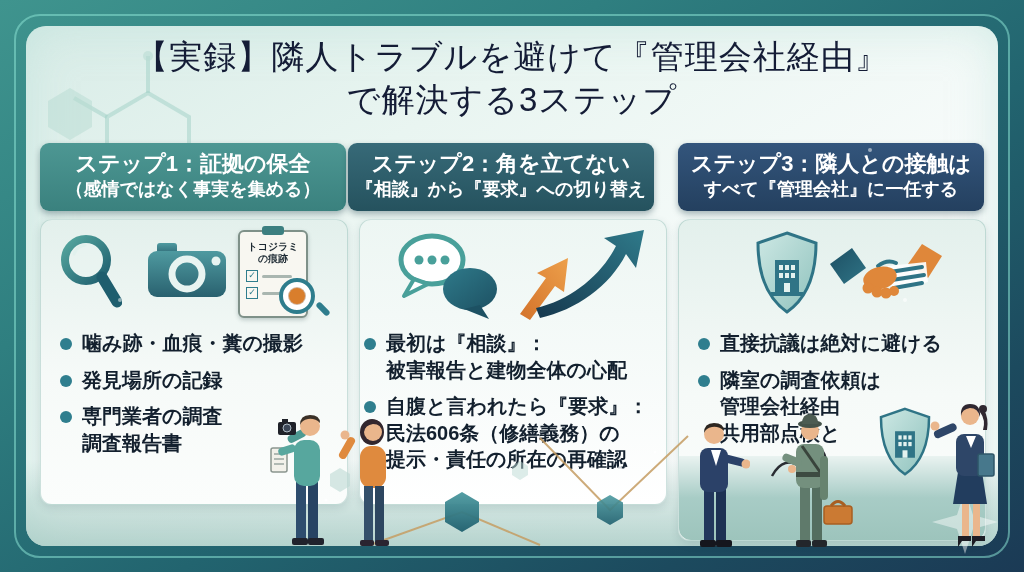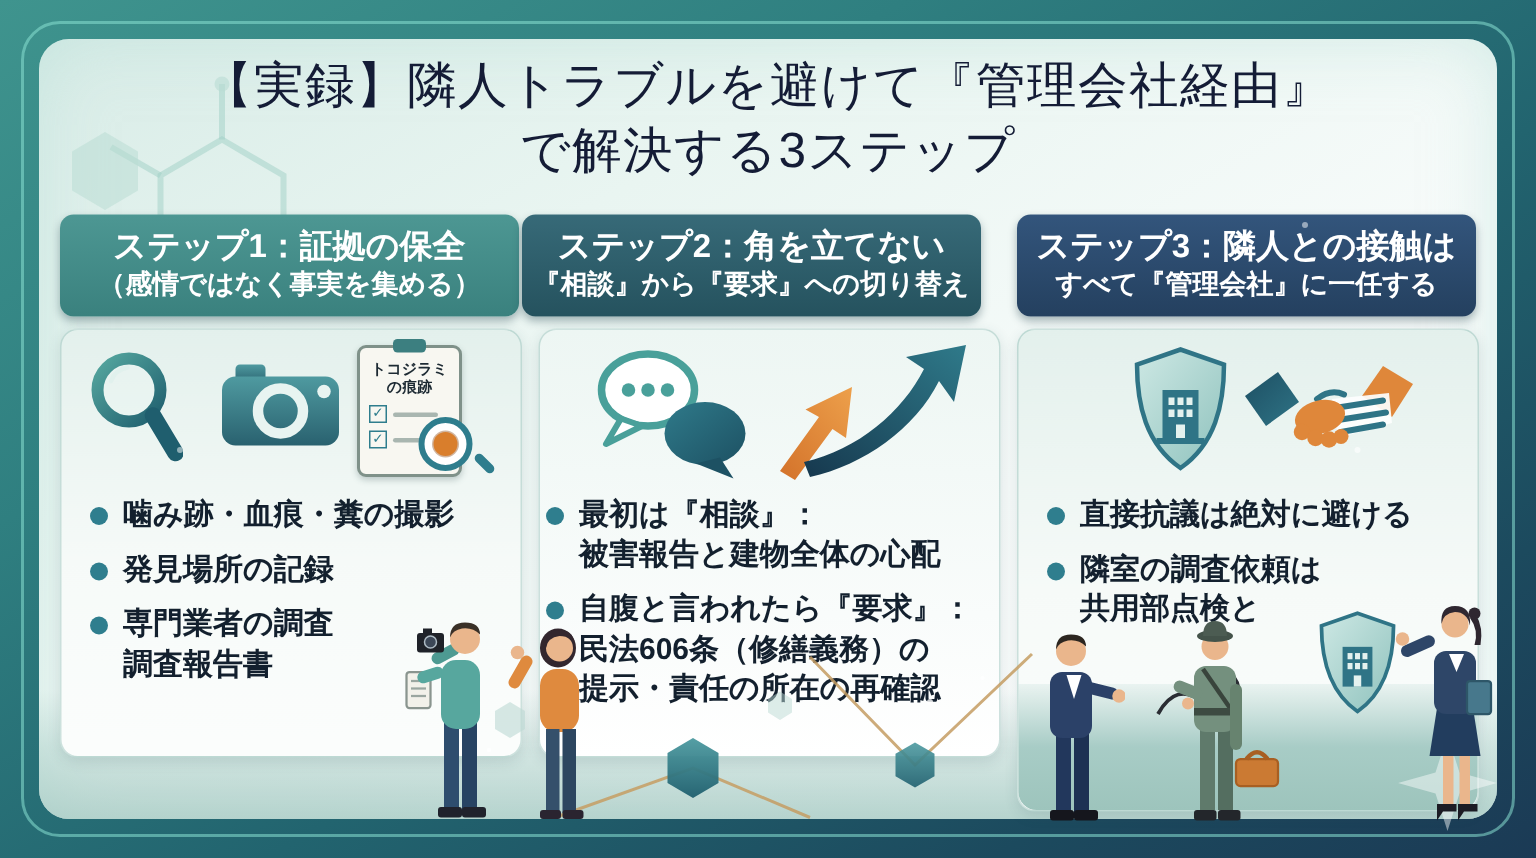--- a/index.html
+++ b/index.html
@@ -255,20 +255,21 @@
     <div class="bullet">
       <span class="dot"></span>
       <div>
           <div>直接抗議は絶対に避ける</div>
         </div>
     </div>
     <div class="bullet">
       <span class="dot"></span>
       <div>
         <div>隣室の調査依頼は</div>
+        <div>管理会社経由</div>
         <div>共用部点検と</div>
       </div>
     </div>
   </div>
 
   <svg class="deco" style="left:0;top:0;" width="1024" height="572" viewBox="0 0 1024 572">
     <defs>
         <linearGradient id="ghex" x1="0" y1="0" x2="0" y2="1">
       <stop offset="0" stop-color="#4c9aa0"></stop>
           <stop offset="1" stop-color="#1f5f6e"></stop>

